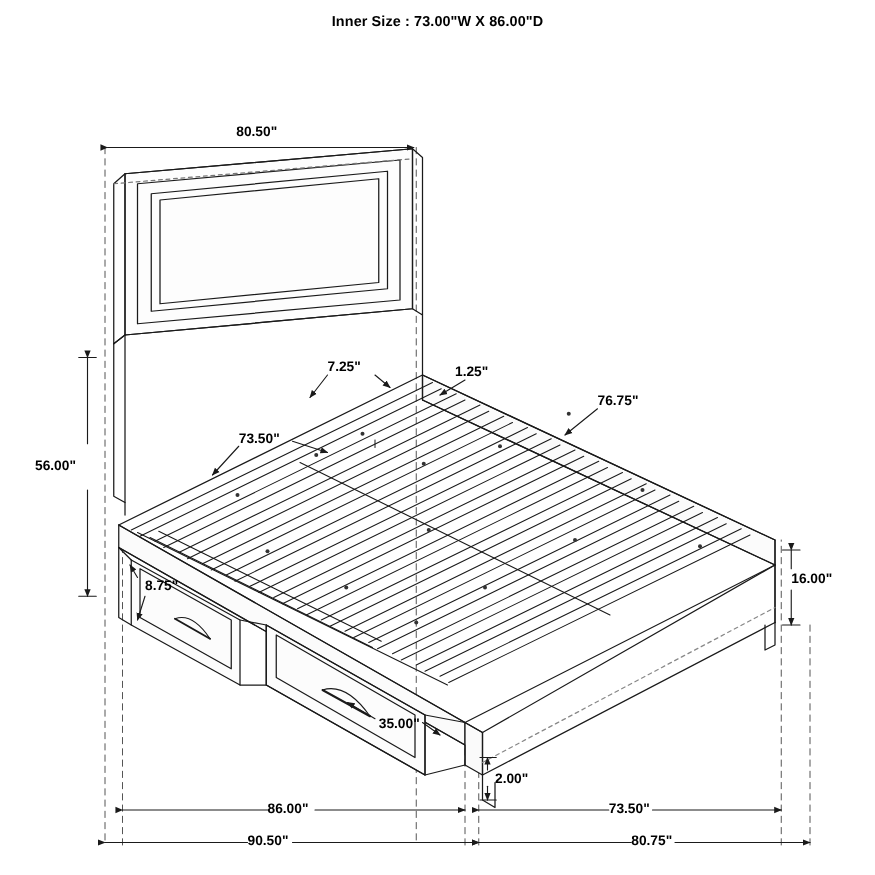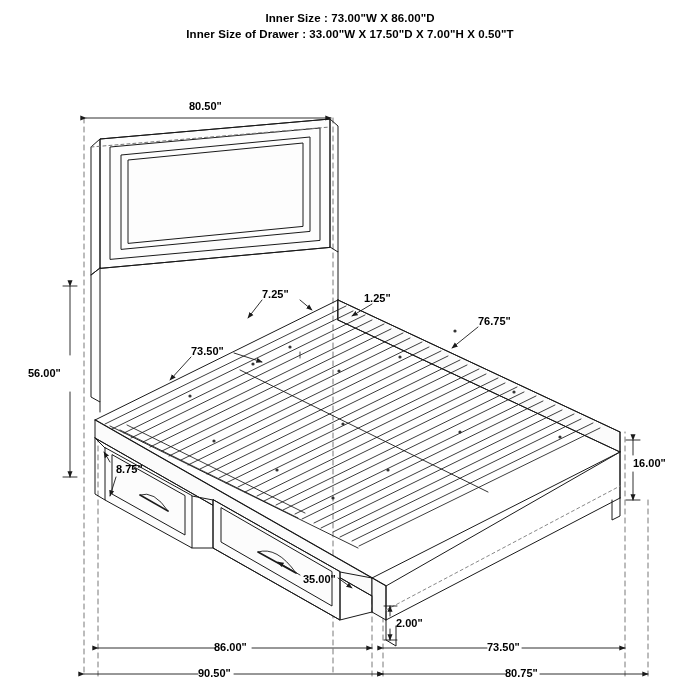--- a/index.html
+++ b/index.html
@@ -48,21 +48,20 @@
     line-height: 12px;
   }
 </style>
 </head>
 <body>
 
 <div id="stage">
 
   <div class="header">
     <div>Inner Size : 73.00"W X 86.00"D</div>
-    <div>Inner Size of Drawer : 33.00"W X 17.50"D X 7.00"H X 0.50"T</div>
   </div>
 
   <svg class="art" viewBox="0 0 700 700">
     <g stroke="#1a1a1a" fill="none" stroke-width="1" stroke-linejoin="round" stroke-linecap="round">
 
       <g stroke-dasharray="5,4" stroke-width="0.8" stroke="#555">
         <line x1="84" y1="118" x2="84" y2="676"></line>
         <line x1="333" y1="118" x2="333" y2="676"></line>
         <line x1="98" y1="676" x2="98" y2="430"></line>
         <line x1="372" y1="676" x2="372" y2="596"></line>

